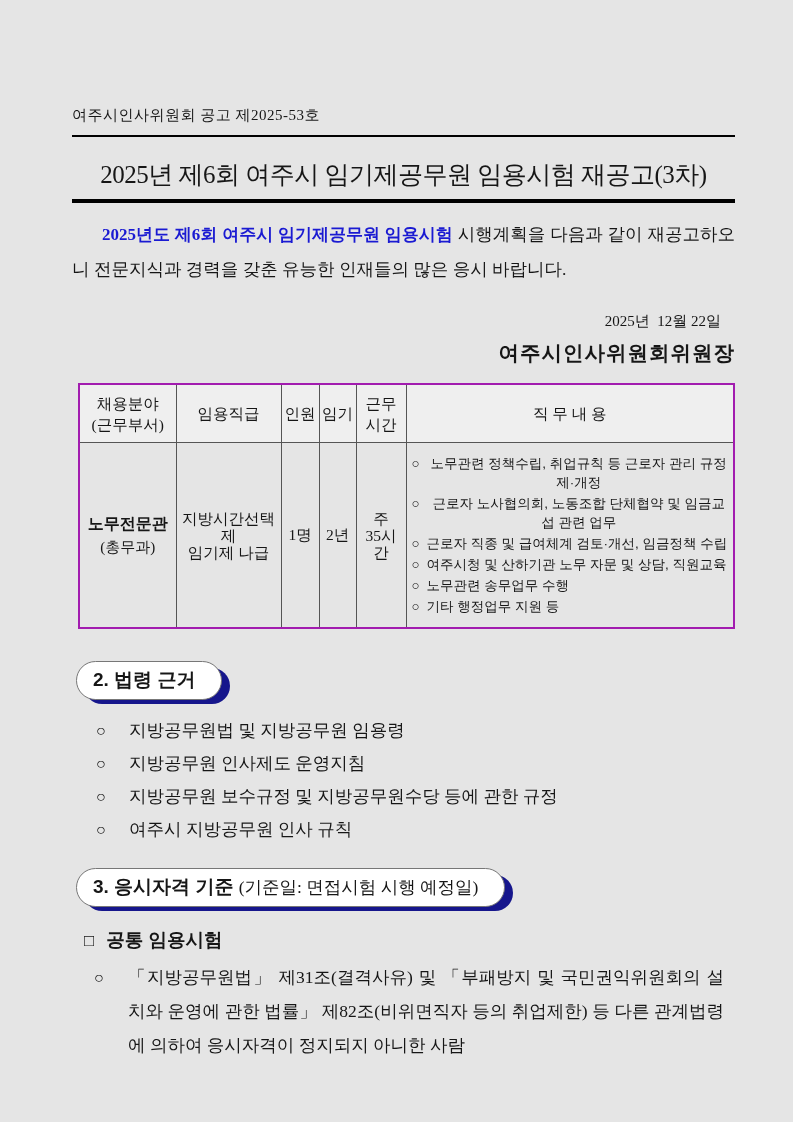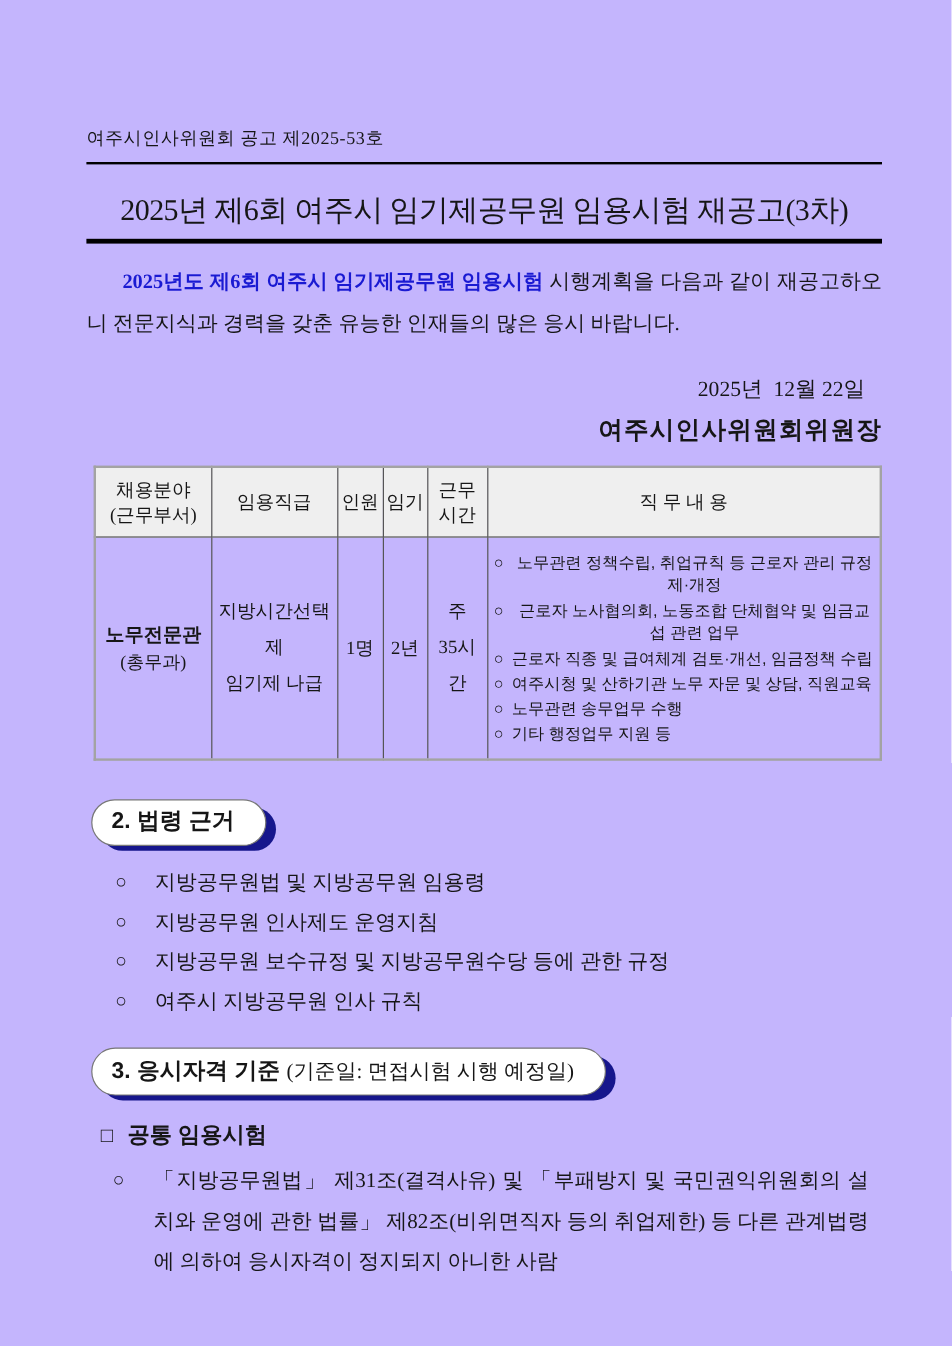--- a/index.html
+++ b/index.html
@@ -2,21 +2,21 @@
 <html lang="ko" style="--accent: #1a1ad2; --navy: #16168c;"><head>
 <meta charset="utf-8">
 <style>
   html,body{margin:0;padding:0;background:#ffffff;}
   body{
     width:793px;height:1122px;
     font-family:"Liberation Serif","DejaVu Serif",serif;
     color:#161616;
     -webkit-font-smoothing:antialiased;
   }
-  .page{position:relative;width:793px;height:1122px;overflow:hidden;background:#c4b5fd;}
+  .page{position:relative;width:793px;height:1122px;overflow:hidden;background:#e5e5e5;}
   .content{padding:106px 58px 0 72px;}
 
   
   .notice-number{font-size:15px;letter-spacing:.5px;}
 
   
   .title-block{
     margin-top:10px;
     border-top:2px solid #000;
     border-bottom:4px solid #000;
@@ -32,21 +32,21 @@
   .intro{margin:14px 0 0;font-size:17.5px;line-height:34px;text-indent:30px;text-align:justify;}
   .intro-highlight{
     color:var(--accent,#1a1ad2);
     font-weight:bold;
     font-family:Liberation Serif, serif;
     font-size:17px;
   }
 
   
   .signoff{margin-top:26px;text-align:right;}
-  .date{font-size:18px;padding-right:14px;white-space:pre;}
+  .date{font-size:15px;padding-right:14px;white-space:pre;}
   .signer{margin-top:8px;font-size:20.5px;font-weight:bold;letter-spacing:1px;}
 
   
   .pill-wrap{position:relative;display:inline-block;margin-left:4px;}
   .pill-shadow{
     position:absolute;left:8px;top:7px;right:-8px;bottom:-4px;
     background:var(--navy,#16168c);
     border-radius:22px;
   }
   .pill-body{
@@ -57,28 +57,28 @@
     font-weight:bold;font-size:19px;line-height:26px;
     white-space:nowrap;
   }
   .pill-note{font-family:"Liberation Serif","DejaVu Serif",serif;font-weight:normal;font-size:17.5px;text-align:center;}
 
   
   .section1{margin-top:16px;}
   table.recruit{
     border-collapse:collapse;table-layout:fixed;
     width:655px;margin:7px 0 0 6px;
-    border:2px solid #a3a3a3;
+    border:2px solid #a21caf;
   }
   table.recruit th,table.recruit td{border:1px solid #555;vertical-align:middle;text-align:center;padding:2px;}
   table.recruit th{background:#efefef;font-weight:normal;font-size:15.5px;line-height:21px;height:53px;}
   table.recruit td{font-size:15.5px;height:180px;}
   .cell-field{font-family:Liberation Mono, monospace;font-weight:bold;font-size:16px;}
   .cell-dept{font-size:15px;margin-top:3px;font-weight:normal;font-family:"Liberation Serif","DejaVu Serif",serif;}
-  .cell-two-line{line-height:30px;}
+  .cell-two-line{line-height:17px;}
   td.duties-cell{text-align:left;vertical-align:middle;padding:6px 5px;}
   ul.duties{list-style:none;margin:0;padding:0;font-family:"Liberation Sans","DejaVu Sans",sans-serif;font-size:13.5px;line-height:19px;}
   ul.duties li{display:flex;gap:4px;margin:2px 0;}
   ul.duties .marker{flex:0 0 14px;}
 
   
   .section2{margin-top:32px;}
   ul.law-list{list-style:none;margin:14px 0 0;padding:0;}
   ul.law-list li{display:flex;gap:15px;margin-left:24px;font-size:17.5px;line-height:33px;}
   ul.law-list .marker{flex:0 0 18px;font-size:16px;}

